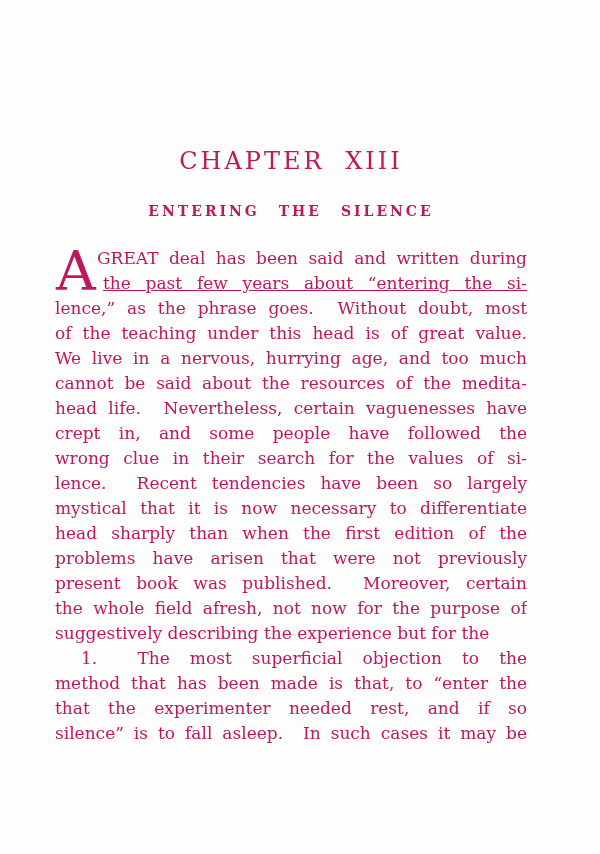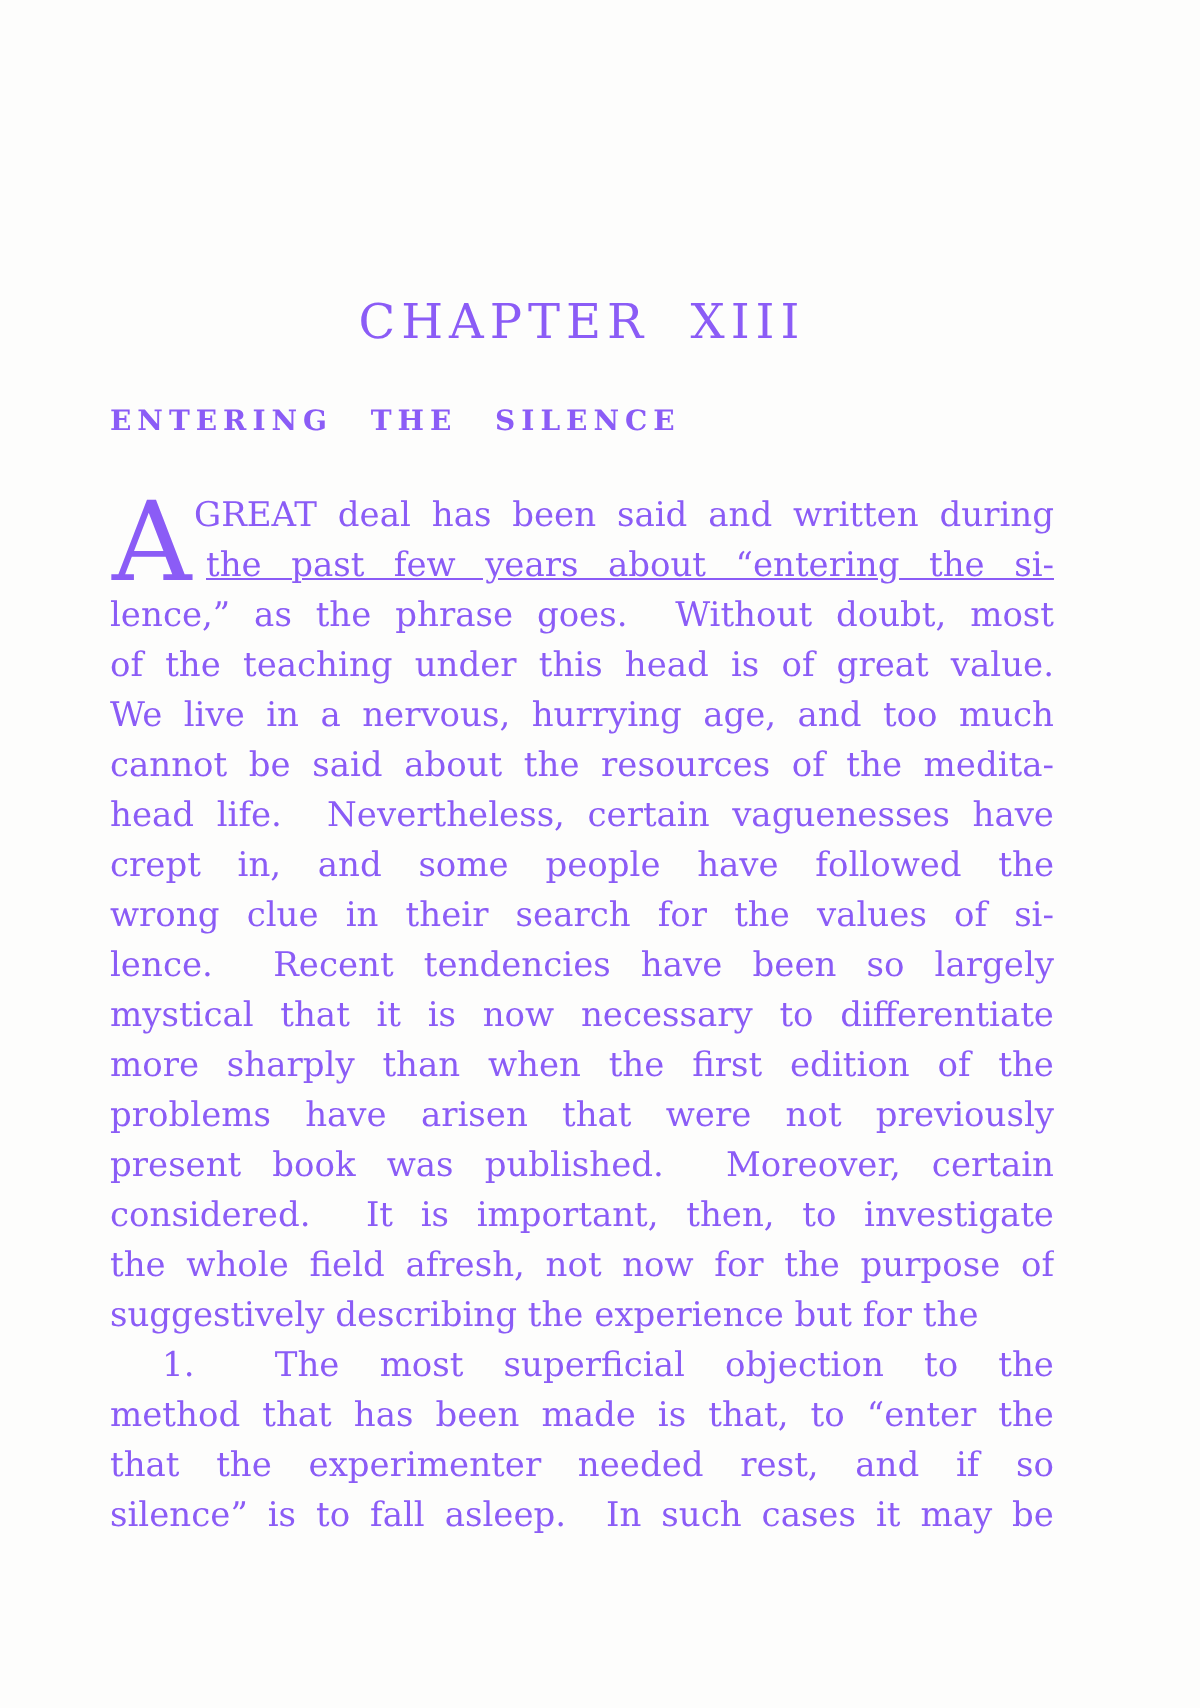--- a/index.html
+++ b/index.html
@@ -6,21 +6,21 @@
     margin: 0;
     padding: 0;
     background: #e8e8e8;
   }
   .page {
     position: relative;
     width: 600px;
     height: 854px;
     margin: 0 auto;
     background: #fdfdfc;
-    color: #8b5cf6;
+    color: #be185d;
     font-family: "DejaVu Serif", serif;
     overflow: hidden;
   }
   .content {
     position: absolute;
     left: 55px;
     top: 0;
     width: 472px;
   }
   .chapter-heading {
@@ -28,21 +28,21 @@
     text-align: center;
     font-size: 24px;
     line-height: 27px;
     letter-spacing: 3px;
     word-spacing: 10px;
     font-weight: 400;
     white-space: pre;
   }
   .section-title {
     margin-top: 28px;
-    text-align: left;
+    text-align: center;
     font-size: 14px;
     line-height: 16px;
     font-weight: 700;
     letter-spacing: 3px;
     word-spacing: 11px;
     white-space: pre;
   }
   .body-text {
     margin-top: 27px;
     font-size: 17px;
@@ -99,24 +99,23 @@
           <div class="line">the past few years about “entering the si-</div>
           <div class="line">lence,” as the phrase goes.  Without doubt, most</div>
           <div class="line">of the teaching under this head is of great value.</div>
           <div class="line">We live in a nervous, hurrying age, and too much</div>
           <div class="line">cannot be said about the resources of the medita-</div>
           <div class="line">head life.  Nevertheless, certain vaguenesses have</div>
           <div class="line">crept in, and some people have followed the</div>
           <div class="line">wrong clue in their search for the values of si-</div>
           <div class="line">lence.  Recent tendencies have been so largely</div>
           <div class="line">mystical that it is now necessary to differentiate</div>
-          <div class="line">more sharply than when the first edition of the</div>
+          <div class="line">head sharply than when the first edition of the</div>
           <div class="line">problems have arisen that were not previously</div>
           <div class="line">present book was published.  Moreover, certain</div>
-          <div class="line">considered.  It is important, then, to investigate</div>
           <div class="line">the whole field afresh, not now for the purpose of</div>
           <div class="line">suggestively describing the experience but for the</div>
         </div>
 
       <div class="para para-numbered">
           <div class="line">1.  The most superficial objection to the</div>
           <div class="line">method that has been made is that, to “enter the</div>
           <div class="line">that the experimenter needed rest, and if so</div>
           <div class="line">silence” is to fall asleep.  In such cases it may be</div>
         </div>

